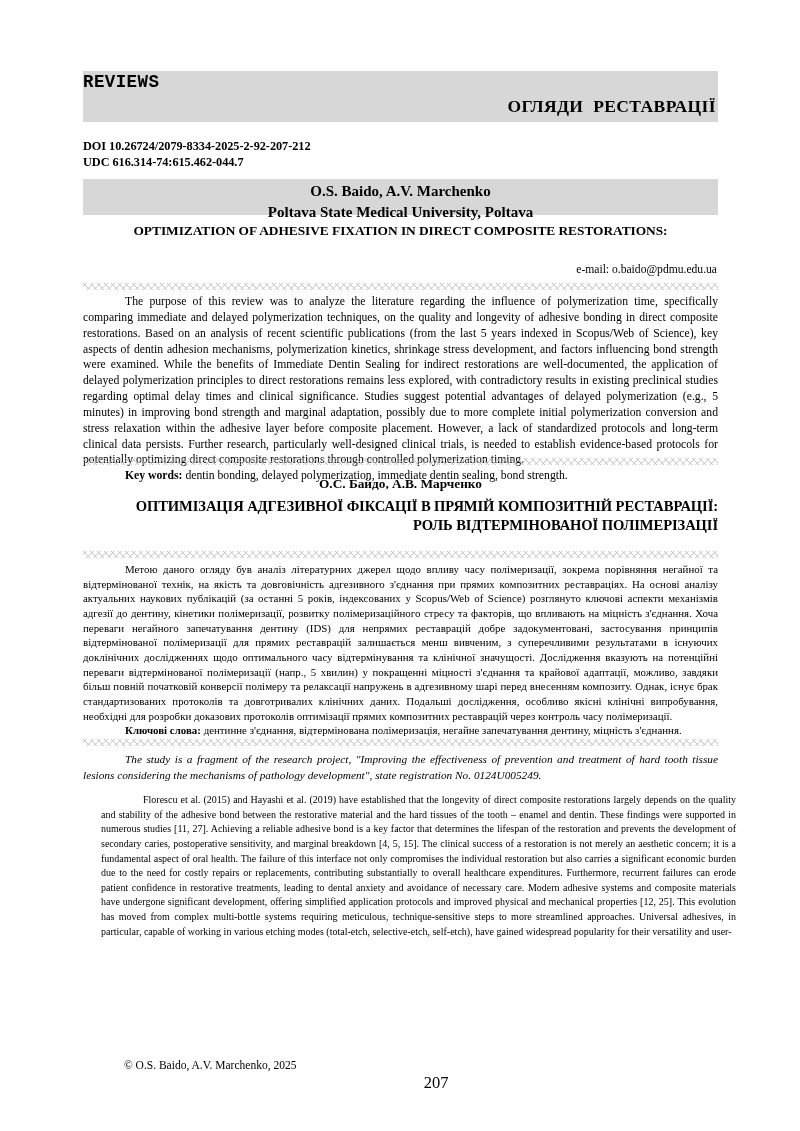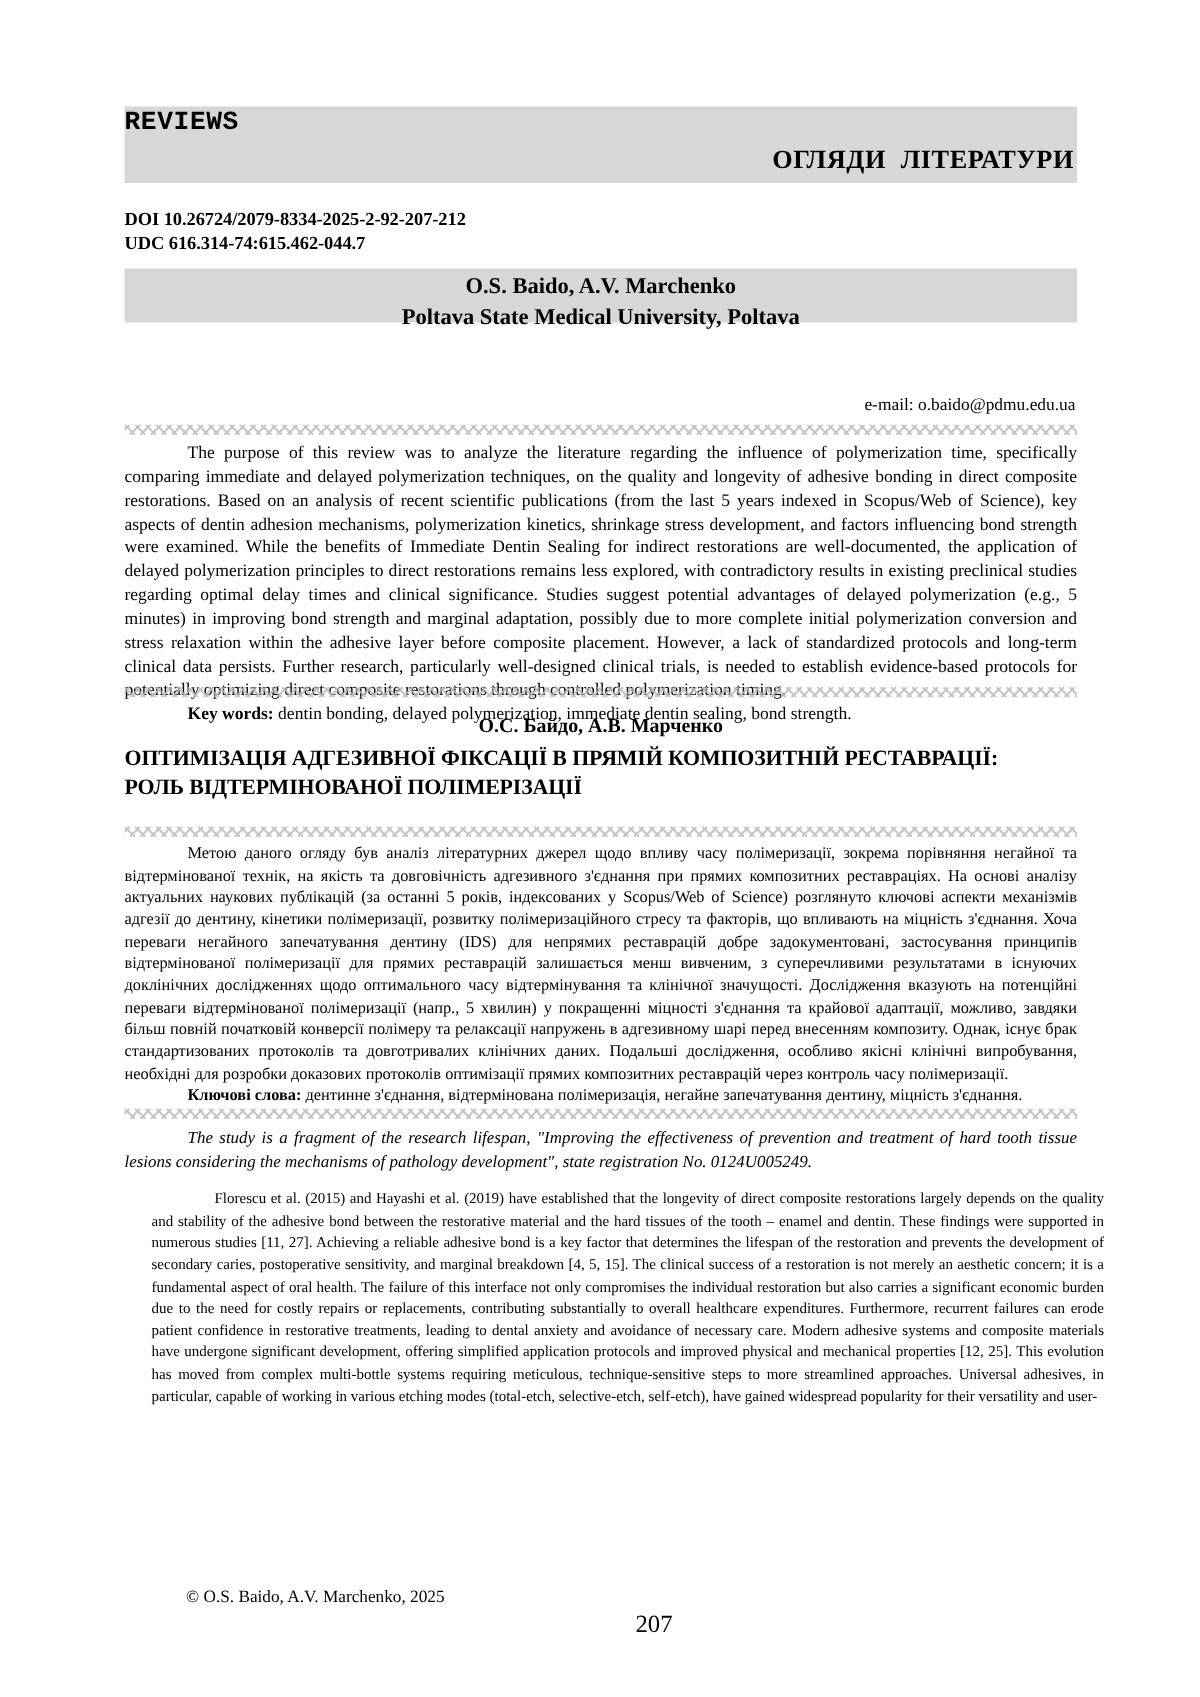--- a/index.html
+++ b/index.html
@@ -157,21 +157,21 @@
     text-align: center;
     font-size: 13.3px;
     font-weight: bold;
     line-height: 1.3;
   }
   .title-ua {
     position: absolute;
     left: 83px;
     top: 497px;
     width: 635px;
-    text-align: left;
+    text-align: right;
     font-size: 14.6px;
     font-weight: bold;
     line-height: 1.33;
     letter-spacing: -0.1px;
   }
 
   
   .project-note {
     position: absolute;
     left: 83px;
@@ -216,34 +216,35 @@
     margin-left: 36px;
   }
 </style>
 </head>
 <body>
 
 <div class="page">
 
   <div class="head-band">
     <span class="head-left">REVIEWS</span>
-    <span class="head-right">ОГЛЯДИ ЛІТЕРАТУРИ</span>
+    <span class="head-right">ОГЛЯДИ РЕСТАВРАЦІЇ</span>
   </div>
 
   <div class="ids">
     <div>DOI 10.26724/2079-8334-2025-2-92-207-212</div>
     <div>UDC 616.314-74:615.462-044.7</div>
   </div>
 
   <div class="authors-band">
     <div>O.S. Baido, A.V. Marchenko</div>
     <div>Poltava State Medical University, Poltava</div>
   </div>
 
   <div class="title-en">
+    <div>OPTIMIZATION OF ADHESIVE FIXATION IN DIRECT COMPOSITE RESTORATIONS:</div>
   </div>
 
   <div class="email">e-mail: o.baido@pdmu.edu.ua</div>
 
   <div class="wavy w1"></div>
 
   <div class="abstract abstract-en">
     <p class="indent">The purpose of this review was to analyze the literature regarding the influence of polymerization time, specifically comparing immediate and delayed polymerization techniques, on the quality and longevity of adhesive bonding in direct composite restorations. Based on an analysis of recent scientific publications (from the last 5 years indexed in Scopus/Web of Science), key aspects of dentin adhesion mechanisms, polymerization kinetics, shrinkage stress development, and factors influencing bond strength were examined. While the benefits of Immediate Dentin Sealing for indirect restorations are well-documented, the application of delayed polymerization principles to direct restorations remains less explored, with contradictory results in existing preclinical studies regarding optimal delay times and clinical significance. Studies suggest potential advantages of delayed polymerization (e.g., 5 minutes) in improving bond strength and marginal adaptation, possibly due to more complete initial polymerization conversion and stress relaxation within the adhesive layer before composite placement. However, a lack of standardized protocols and long-term clinical data persists. Further research, particularly well-designed clinical trials, is needed to establish evidence-based protocols for potentially optimizing direct composite restorations through controlled polymerization timing.</p>
     <p class="indent"><span class="kw">Key words:</span><span> dentin bonding, delayed polymerization, immediate dentin sealing, bond strength.</span></p>
   </div>
@@ -259,20 +260,20 @@
 
   <div class="wavy w3"></div>
 
   <div class="abstract abstract-ua">
     <p class="indent">Метою даного огляду був аналіз літературних джерел щодо впливу часу полімеризації, зокрема порівняння негайної та відтермінованої технік, на якість та довговічність адгезивного з'єднання при прямих композитних реставраціях. На основі аналізу актуальних наукових публікацій (за останні 5 років, індексованих у Scopus/Web of Science) розглянуто ключові аспекти механізмів адгезії до дентину, кінетики полімеризації, розвитку полімеризаційного стресу та факторів, що впливають на міцність з'єднання. Хоча переваги негайного запечатування дентину (IDS) для непрямих реставрацій добре задокументовані, застосування принципів відтермінованої полімеризації для прямих реставрацій залишається менш вивченим, з суперечливими результатами в існуючих доклінічних дослідженнях щодо оптимального часу відтермінування та клінічної значущості. Дослідження вказують на потенційні переваги відтермінованої полімеризації (напр., 5 хвилин) у покращенні міцності з'єднання та крайової адаптації, можливо, завдяки більш повній початковій конверсії полімеру та релаксації напружень в адгезивному шарі перед внесенням композиту. Однак, існує брак стандартизованих протоколів та довготривалих клінічних даних. Подальші дослідження, особливо якісні клінічні випробування, необхідні для розробки доказових протоколів оптимізації прямих композитних реставрацій через контроль часу полімеризації.</p>
     <p class="indent"><span class="kw">Ключові слова:</span><span> дентинне з'єднання, відтермінована полімеризація, негайне запечатування дентину, міцність з'єднання.</span></p>
   </div>
 
   <div class="wavy w4"></div>
 
-  <div class="project-note">The study is a fragment of the research lifespan, "Improving the effectiveness of prevention and treatment of hard tooth tissue lesions considering the mechanisms of pathology development", state registration No. 0124U005249.</div>
+  <div class="project-note">The study is a fragment of the research project, "Improving the effectiveness of prevention and treatment of hard tooth tissue lesions considering the mechanisms of pathology development", state registration No. 0124U005249.</div>
 
   <div class="body-text">Florescu et al. (2015) and Hayashi et al. (2019) have established that the longevity of direct composite restorations largely depends on the quality and stability of the adhesive bond between the restorative material and the hard tissues of the tooth – enamel and dentin. These findings were supported in numerous studies [11, 27]. Achieving a reliable adhesive bond is a key factor that determines the lifespan of the restoration and prevents the development of secondary caries, postoperative sensitivity, and marginal breakdown [4, 5, 15]. The clinical success of a restoration is not merely an aesthetic concern; it is a fundamental aspect of oral health. The failure of this interface not only compromises the individual restoration but also carries a significant economic burden due to the need for costly repairs or replacements, contributing substantially to overall healthcare expenditures. Furthermore, recurrent failures can erode patient confidence in restorative treatments, leading to dental anxiety and avoidance of necessary care. Modern adhesive systems and composite materials have undergone significant development, offering simplified application protocols and improved physical and mechanical properties [12, 25]. This evolution has moved from complex multi-bottle systems requiring meticulous, technique-sensitive steps to more streamlined approaches. Universal adhesives, in particular, capable of working in various etching modes (total-etch, selective-etch, self-etch), have gained widespread popularity for their versatility and user-</div>
 
   <div class="copyright">© O.S. Baido, A.V. Marchenko, 2025</div>
   <div class="folio">207</div>
 
 </div>
 
 </body></html>

